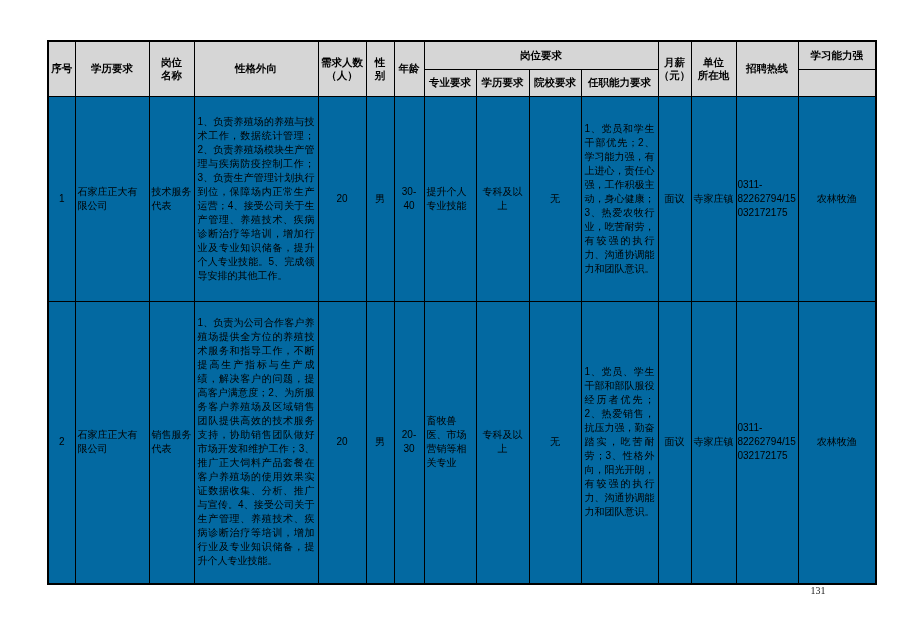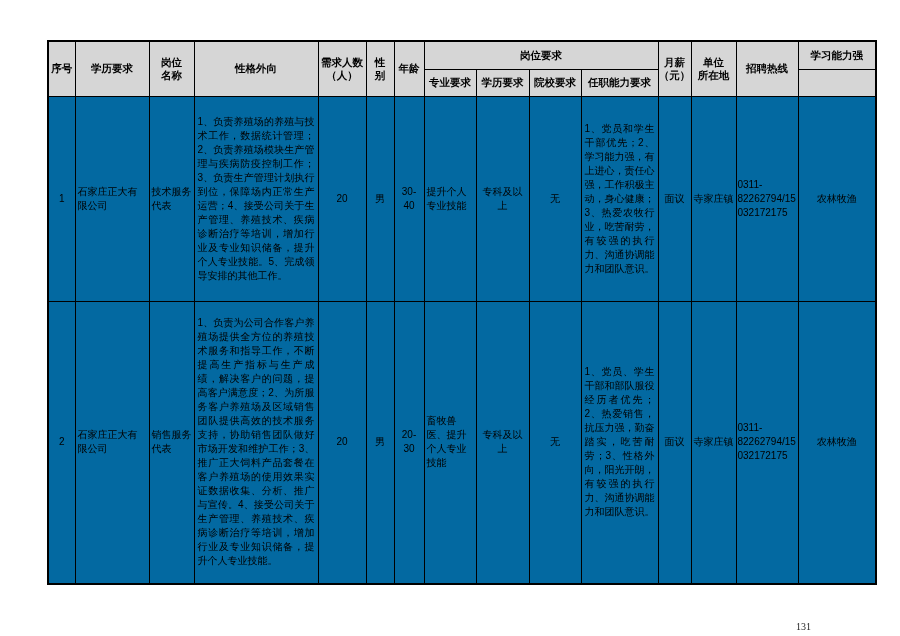--- a/index.html
+++ b/index.html
@@ -58,25 +58,24 @@
   .job-table td.t-hotline { text-align: left; padding: 13px 1px; }
   tr.hdr-top  { height: 28px; }
   tr.hdr-sub  { height: 27px; }
   tr.data-r1  { height: 205px; }
   tr.data-r2  { height: 283px; }
   .page-number {
     position: absolute;
     left: 796px;
     top: 585px;
     width: 44px;
-    text-align: left;
+    text-align: center;
     font-family: "Liberation Serif", "DejaVu Serif", serif;
     font-size: 10px;
     color: #222;
-    margin-top: 36px;
   }
 </style>
 </head>
 <body>
 
 <div class="page">
   <table class="job-table">
     <colgroup>
       <col style="width:27px">
         <col style="width:74px">
@@ -141,21 +140,21 @@
         <td>农林牧渔</td>
       </tr>
       <tr class="data-r2">
         <td>2</td>
         <td class="t-left">石家庄正大有限公司</td>
         <td class="t-left">销售服务代表</td>
         <td class="t-just">1、负责为公司合作客户养殖场提供全方位的养殖技术服务和指导工作，不断提高生产指标与生产成绩，解决客户的问题，提高客户满意度；2、为所服务客户养殖场及区域销售团队提供高效的技术服务支持，协助销售团队做好市场开发和维护工作；3、推广正大饲料产品套餐在客户养殖场的使用效果实证数据收集、分析、推广与宣传。4、接受公司关于生产管理、养殖技术、疾病诊断治疗等培训，增加行业及专业知识储备，提升个人专业技能。</td>
         <td>20</td>
         <td>男</td>
         <td>20-30</td>
-        <td class="t-left">畜牧兽医、提升个人专业技能</td>
+        <td class="t-left">畜牧兽医、市场营销等相关专业</td>
         <td>专科及以上</td>
         <td>无</td>
         <td class="t-just">1、党员、学生干部和部队服役经历者优先；2、热爱销售，抗压力强，勤奋踏实，吃苦耐劳；3、性格外向，阳光开朗，有较强的执行力、沟通协调能力和团队意识。</td>
         <td>面议</td>
         <td>寺家庄镇</td>
         <td class="t-hotline">0311-82262794/15032172175</td>
         <td>农林牧渔</td>
       </tr>
     </tbody>
   </table>

